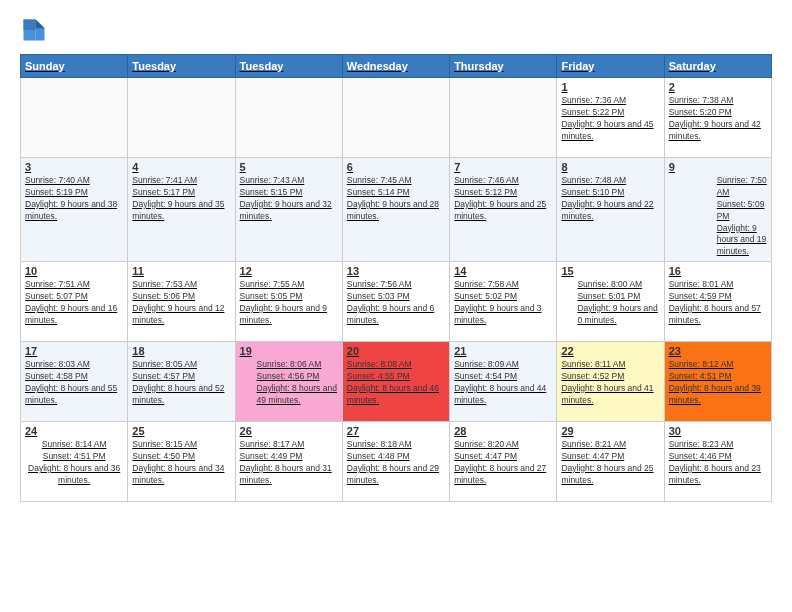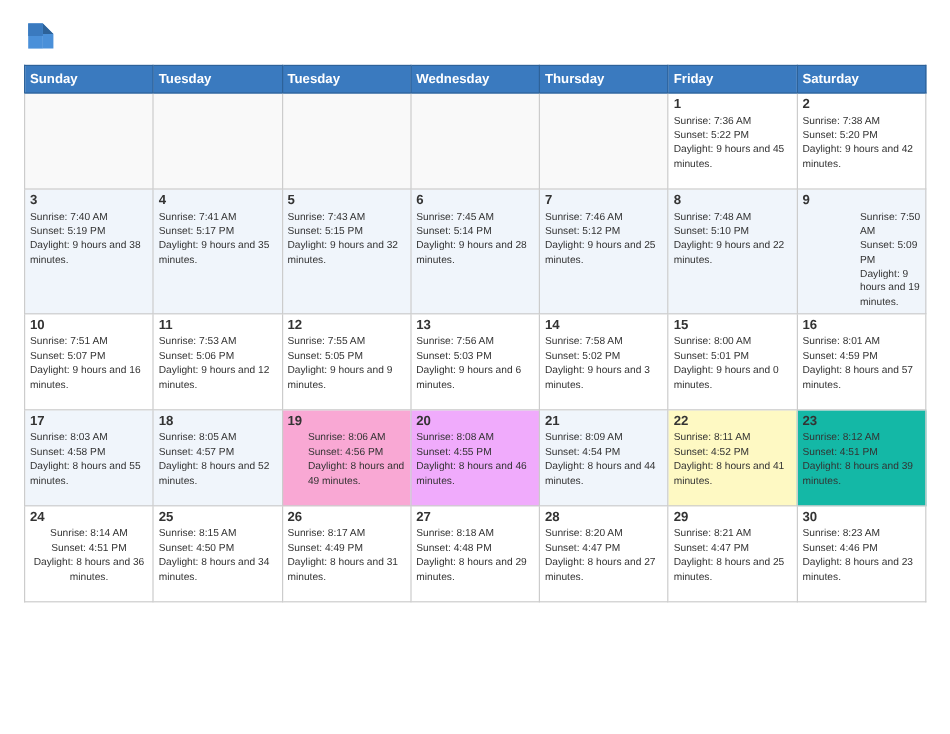--- a/index.html
+++ b/index.html
@@ -7,20 +7,21 @@
       font-family: Arial, sans-serif;
       background: #fff;
       width: 792px;
       height: 612px;
       overflow: hidden;
     }
     .page {
       width: 792px;
       height: 612px;
       padding: 16px 20px 10px 20px;
+      text-decoration: underline;
     }
     .header {
       display: flex;
       justify-content: space-between;
       align-items: flex-start;
       margin-bottom: 10px;
     }
     .logo {
       display: flex;
       align-items: center;
@@ -219,21 +220,21 @@
 Daylight: 9 hours and 6 minutes.</div>
           </td>
           <td>
             <span class="day-number">14</span>
             <div class="day-info" style="white-space: pre-line;">Sunrise: 7:58 AM
 Sunset: 5:02 PM
 Daylight: 9 hours and 3 minutes.</div>
           </td>
           <td>
             <span class="day-number">15</span>
-            <div class="day-info" style="white-space: pre-line;">Sunrise: 8:00 AM
+            <div class="day-info" style="white-space: pre-line; margin-left: 16px;">Sunrise: 8:00 AM
 Sunset: 5:01 PM
 Daylight: 9 hours and 0 minutes.</div>
           </td>
           <td>
             <span class="day-number">16</span>
             <div class="day-info" style="white-space: pre-line;">Sunrise: 8:01 AM
 Sunset: 4:59 PM
 Daylight: 8 hours and 57 minutes.</div>
           </td>
         </tr>
@@ -249,39 +250,39 @@
             <div class="day-info" style="white-space: pre-line;">Sunrise: 8:05 AM
 Sunset: 4:57 PM
 Daylight: 8 hours and 52 minutes.</div>
           </td>
           <td style="background: #f9a8d4;">
             <span class="day-number">19</span>
             <div class="day-info" style="white-space: pre-line; margin-left: 17px;">Sunrise: 8:06 AM
 Sunset: 4:56 PM
 Daylight: 8 hours and 49 minutes.</div>
           </td>
-          <td style="background: #f0abfc;">
+          <td style="background: #ef4444;">
             <span class="day-number">20</span>
             <div class="day-info" style="white-space: pre-line;">Sunrise: 8:08 AM
 Sunset: 4:55 PM
 Daylight: 8 hours and 46 minutes.</div>
           </td>
           <td style="background: rgb(240, 245, 251);">
             <span class="day-number">21</span>
             <div class="day-info" style="white-space: pre-line;">Sunrise: 8:09 AM
 Sunset: 4:54 PM
 Daylight: 8 hours and 44 minutes.</div>
           </td>
           <td style="background: #fef9c3;">
             <span class="day-number">22</span>
             <div class="day-info" style="white-space: pre-line;">Sunrise: 8:11 AM
 Sunset: 4:52 PM
 Daylight: 8 hours and 41 minutes.</div>
           </td>
-          <td style="background: #14b8a6;">
+          <td style="background: #f97316;">
             <span class="day-number">23</span>
             <div class="day-info" style="white-space: pre-line;">Sunrise: 8:12 AM
 Sunset: 4:51 PM
 Daylight: 8 hours and 39 minutes.</div>
           </td>
         </tr>
         <tr>
           <td>
             <span class="day-number">24</span>
             <div class="day-info" style="white-space: pre-line; text-align: center;">Sunrise: 8:14 AM

